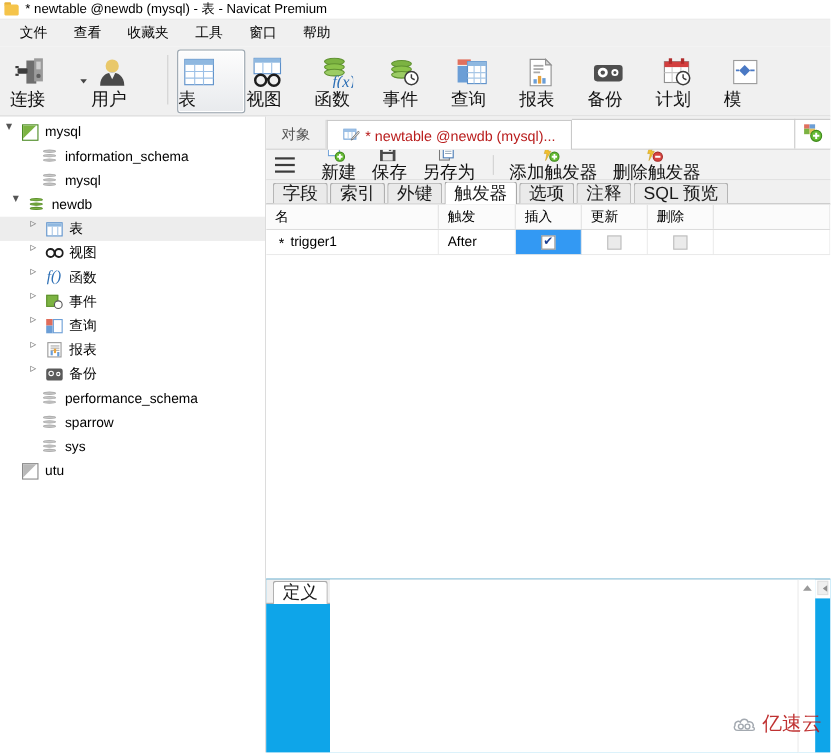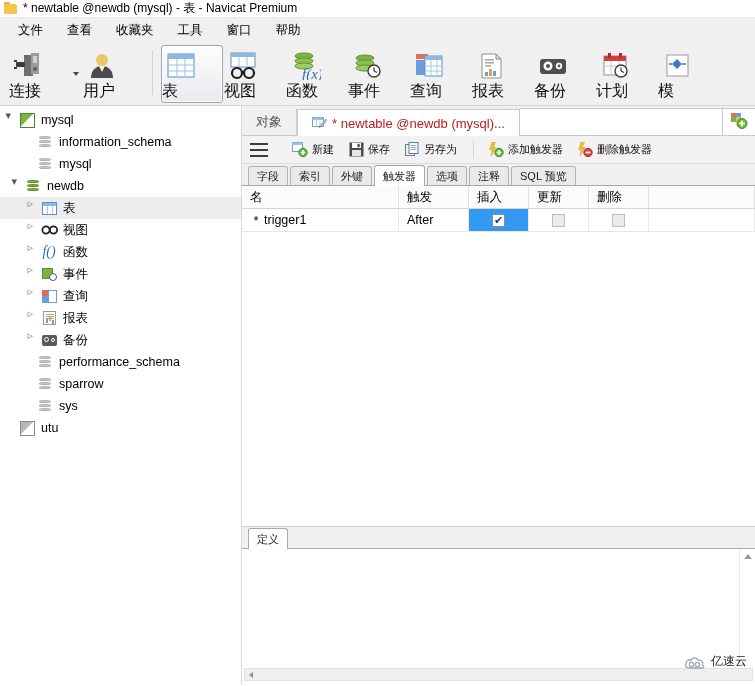--- a/index.html
+++ b/index.html
@@ -309,47 +309,48 @@
     display: flex;
     align-items: center;
     padding-left: 8px;
     box-sizing: border-box;
     border-bottom: 1px solid #dcdcdc;
     flex: none;
   }
   .hamburger { width: 18px; height: 14px; display:flex; flex-direction:column; justify-content:space-between; margin-right: 18px; flex:none; cursor:default;}
   .hamburger i { display:block; height:2px; background:#3c3c3c; }
   .ob-btn {
-    display: flex; align-items: flex-start;
-    font-size: 11px;
+    display: flex; align-items: center;
+    font-size: 16px;
     color: #111;
     padding: 2px 6px;
     margin-right: 2px;
     cursor: default;
     white-space: nowrap;
+    flex-direction: column;
   }
   .ob-ico { width: 16px; height:16px; margin-right:4px; display:flex; align-items:center; justify-content:center; flex:none;}
   .ob-sep { width:1px; height:18px; background:#d2d2d2; margin:0 8px; flex:none;}
 
   
   .innertabs {
     height: 22px;
     background: #f0f0f0;
     display: flex;
     align-items: flex-end;
     padding-left: 6px;
     box-sizing: border-box;
     border-bottom: 1px solid #a9a9a9;
     flex: none;
   }
   .itab {
     height: 19px;
     display: flex; align-items: center;
     padding: 0 8px;
-    font-size: 11px;
+    font-size: 16px;
     color: #1a1a1a;
     background: #eaeaea;
     border: 1px solid #b0b0b0;
     border-bottom: none;
     border-radius: 3px 3px 0 0;
     margin-right: 2px;
     cursor: default;
     box-sizing: border-box;
     white-space: nowrap;
   }
@@ -420,21 +421,21 @@
   .cb.disabled { background: #ebebeb; border-color: #bdbdbd; color: transparent; }
   .grid-fill { flex: 1; background: #ffffff; }
 
   
   .defpane {
     border-top: 1px solid #cfcfcf;
     background: #0ea5e9;
     height: 158px;
     box-sizing: border-box;
     display: flex;
-    flex-direction: column;
+    flex-direction: row;
     flex: none;
   }
   .deftabs {
     height: 22px;
     display: flex; align-items: flex-end;
     padding-left: 6px;
     background: #f0f0f0;
     box-sizing: border-box;
     border-bottom: 1px solid #a9a9a9;
     flex: none;
@@ -486,22 +487,22 @@
     margin-left: 4px;
   }
 
   
   .watermark {
     position: absolute;
     right: 8px;
     bottom: 16px;
     display: flex;
     align-items: center;
-    color: #000000;
-    font-size: 12px;
+    color: #b91c1c;
+    font-size: 18px;
     letter-spacing: 0px;
     pointer-events: none;
     opacity: .9;
   }
   .wm-cloud { margin-right: 3px; display:flex; }
 </style>
 </head>
 <body>
 
 <div class="titlebar">

